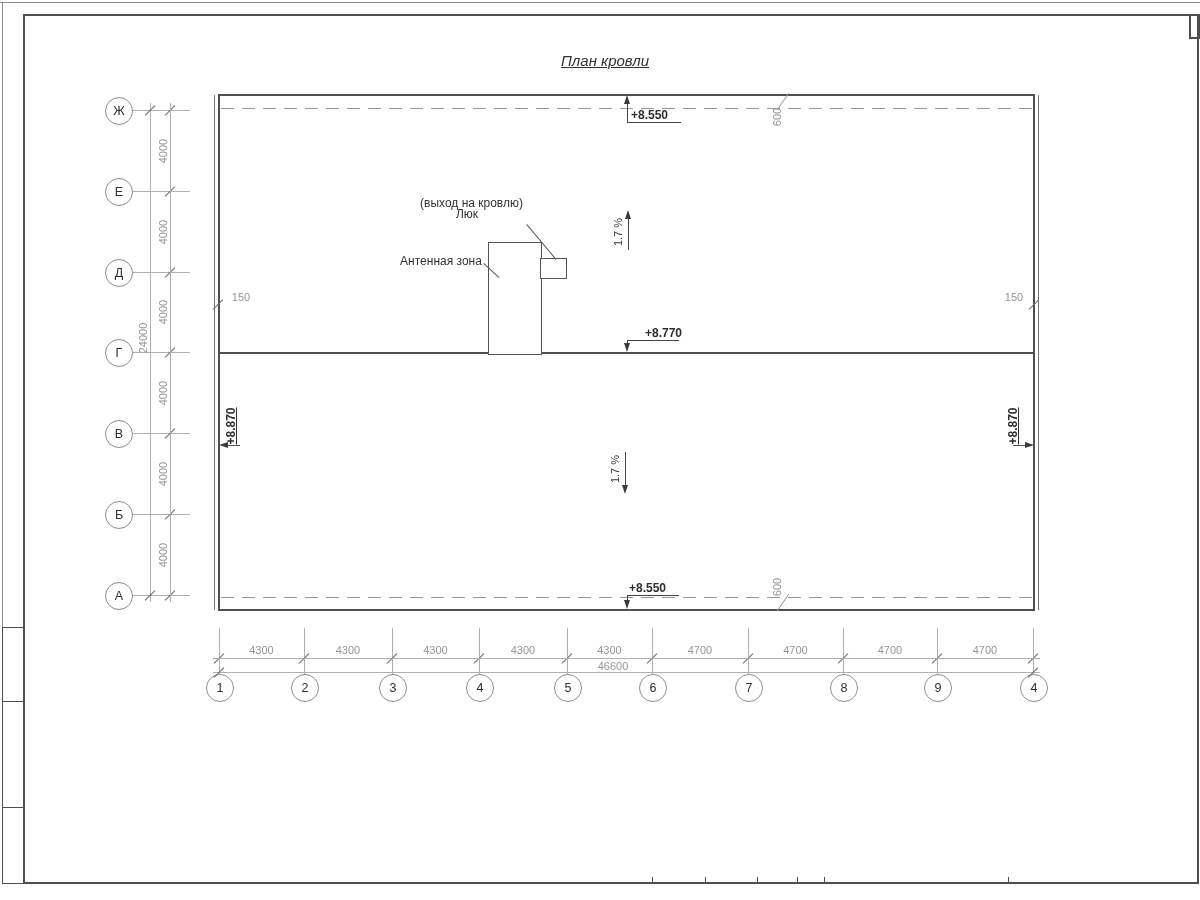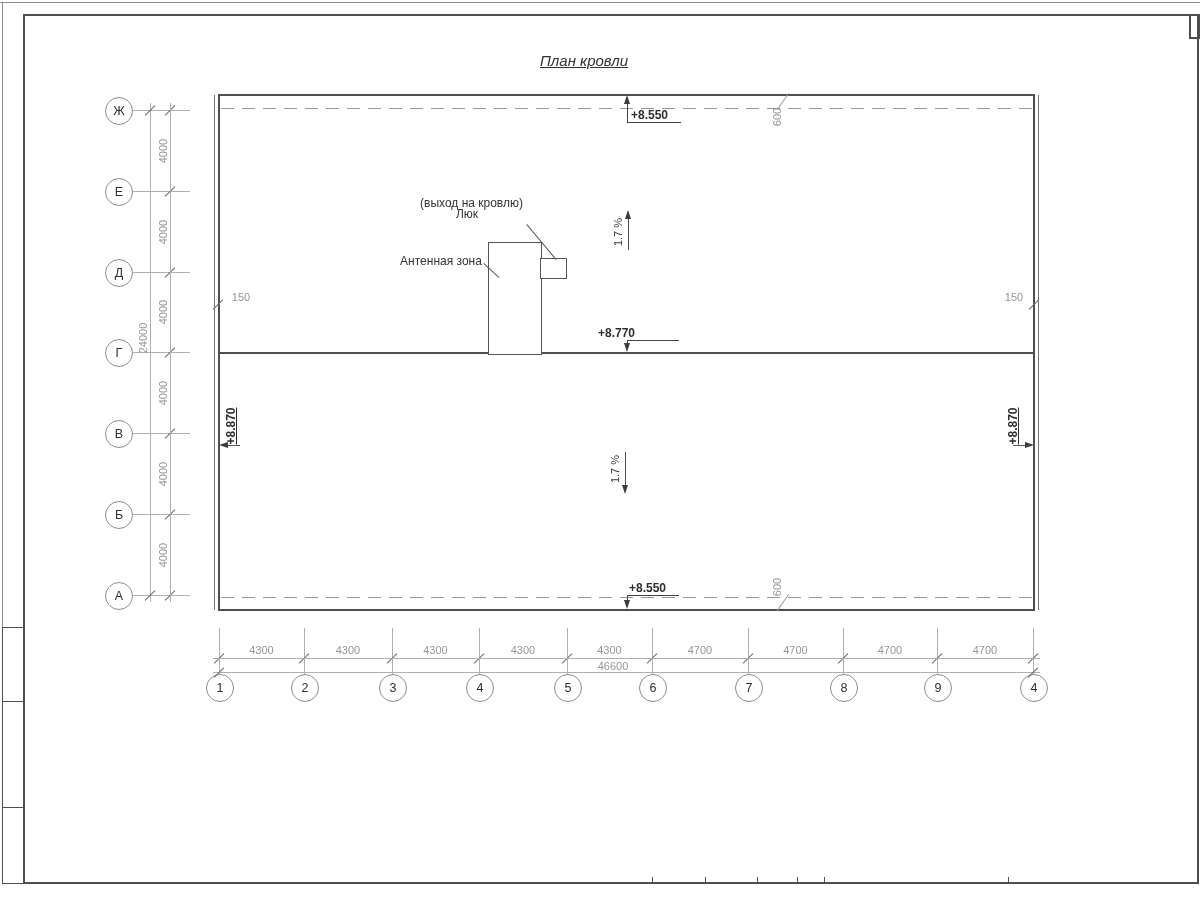--- a/index.html
+++ b/index.html
@@ -20,21 +20,21 @@
   .elev{position:absolute;font-size:12px;font-weight:600;color:#2d2d2d;white-space:nowrap;}
   .lbl{position:absolute;font-size:12px;color:#333;text-align:center;white-space:nowrap;}
   .arr{position:absolute;width:0;height:0;}
   .arr.up{border-left:3.5px solid transparent;border-right:3.5px solid transparent;border-bottom:9px solid #3c3c3c;}
   .arr.dn{border-left:3.5px solid transparent;border-right:3.5px solid transparent;border-top:9px solid #3c3c3c;}
   .arr.lf{border-top:3.5px solid transparent;border-bottom:3.5px solid transparent;border-right:9px solid #3c3c3c;}
   .arr.rt{border-top:3.5px solid transparent;border-bottom:3.5px solid transparent;border-left:9px solid #3c3c3c;}
   .leader{position:absolute;height:1px;background:#5a5a5a;transform-origin:0 0;}
   .slope{position:absolute;font-size:11px;color:#3a3a3a;text-align:center;white-space:nowrap;}
 
-  #title{left:540px;top:52px;width:130px;text-align:left;font-size:15px;font-style:italic;
+  #title{left:540px;top:52px;width:130px;text-align:center;font-size:15px;font-style:italic;
          color:#333;text-decoration:underline;}
   
   #outer-top{left:0;top:2px;width:1200px;height:1px;background:#8d8d8d;}
   #outer-left{left:2px;top:2px;width:1px;height:882px;background:#8d8d8d;}
   #frame{left:23px;top:14px;width:1176px;height:870px;border:2px solid #4e4e4e;box-sizing:border-box;}
   #corner-box{left:1189px;top:14px;width:11px;height:25px;border:2px solid #4e4e4e;box-sizing:border-box;}
   .mbox{position:absolute;left:2px;width:22px;border:1px solid #4e4e4e;box-sizing:border-box;}
   #mbox1{top:627px;height:75px;} #mbox2{top:701px;height:107px;} #mbox3{top:807px;height:77px;}
 
   
@@ -51,21 +51,21 @@
   #lbl-hatch2{left:415px;top:196px;width:113px;}
   #leader-hatch{left:527px;top:224px;width:46px;transform:rotate(50deg);}
   #lbl-antenna{left:397px;top:254px;width:88px;}
   #leader-antenna{left:484px;top:263px;width:21px;transform:rotate(43deg);}
 
   
   #elev-top-t{left:631px;top:108px;}
   #elev-top-shelf{left:627px;top:122px;width:54px;height:1px;background:#444;}
   #elev-top-v{left:627px;top:98px;width:1px;height:25px;background:#444;}
   #elev-top-a{left:624px;top:95px;}
-  #elev-mid-t{left:598px;top:326px;}
+  #elev-mid-t{left:645px;top:326px;}
   #elev-mid-shelf{left:627px;top:340px;width:52px;height:1px;background:#444;}
   #elev-mid-v{left:627px;top:341px;width:1px;height:7px;background:#444;}
   #elev-mid-a{left:624px;top:343px;}
   #elev-bot-t{left:629px;top:581px;}
   #elev-bot-shelf{left:627px;top:595px;width:52px;height:1px;background:#444;}
   #elev-bot-v{left:627px;top:596px;width:1px;height:8px;background:#444;}
   #elev-bot-a{left:624px;top:600px;}
   #elev-left-t{left:208px;top:419px;width:46px;height:14px;text-align:center;text-decoration:underline;}
   #elev-left-h{left:222px;top:445px;width:18px;height:1px;background:#555;}
   #elev-left-a{left:219px;top:442px;}

